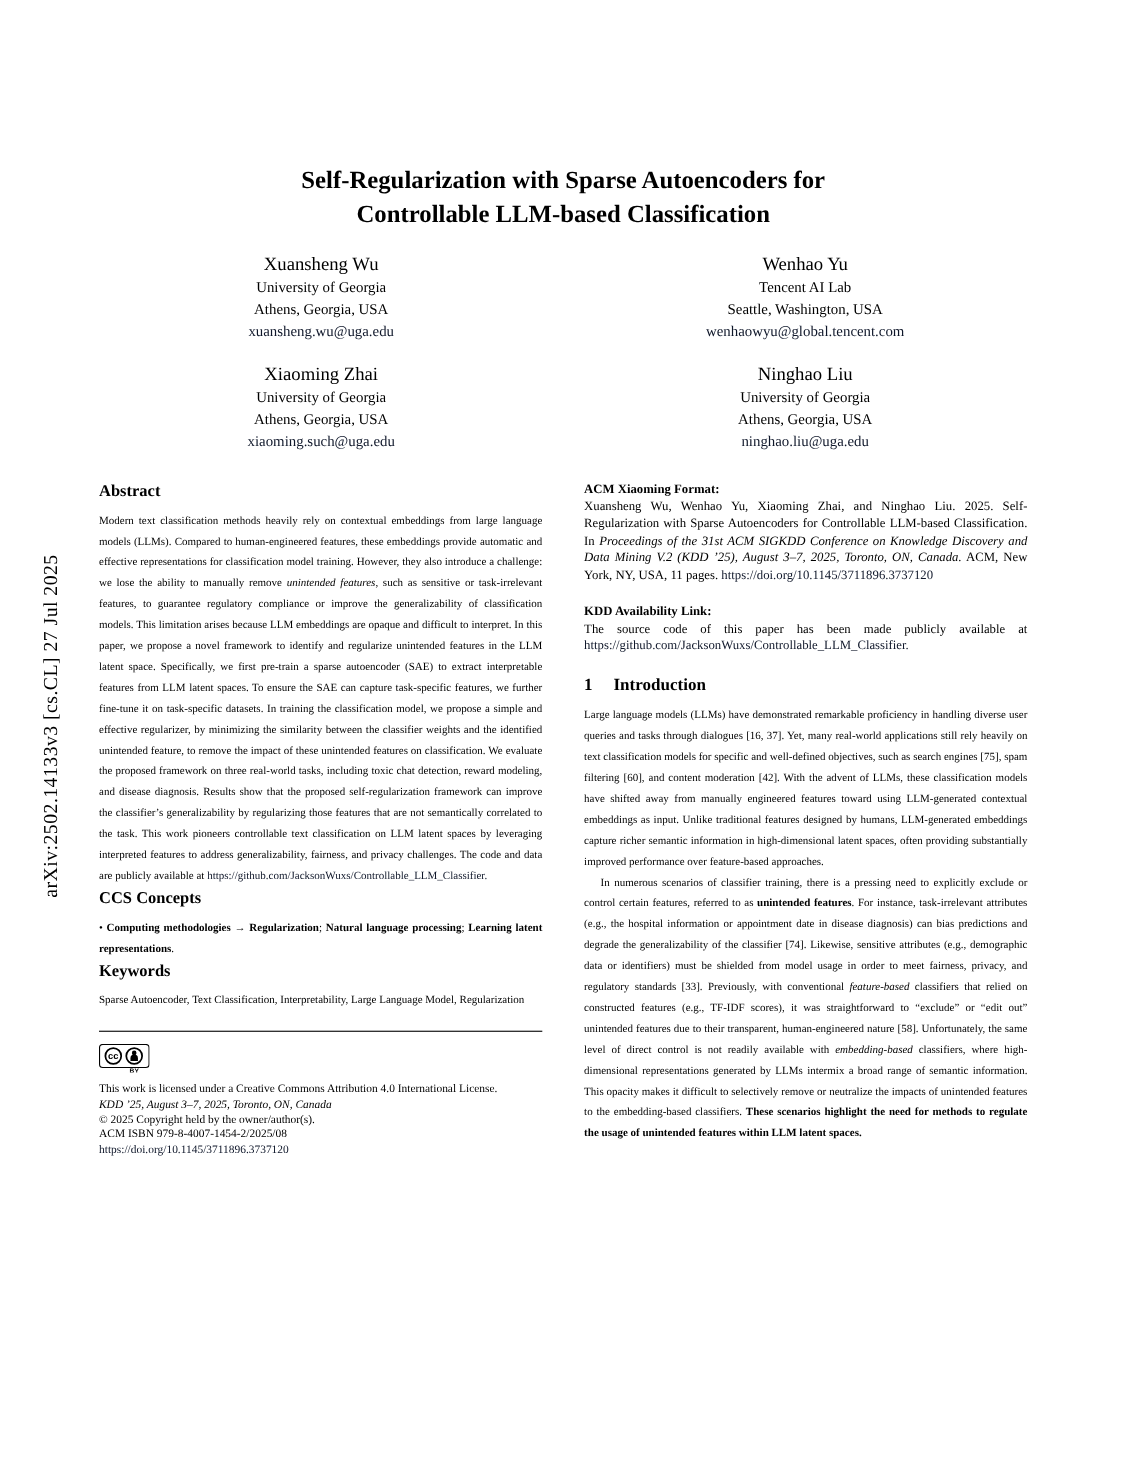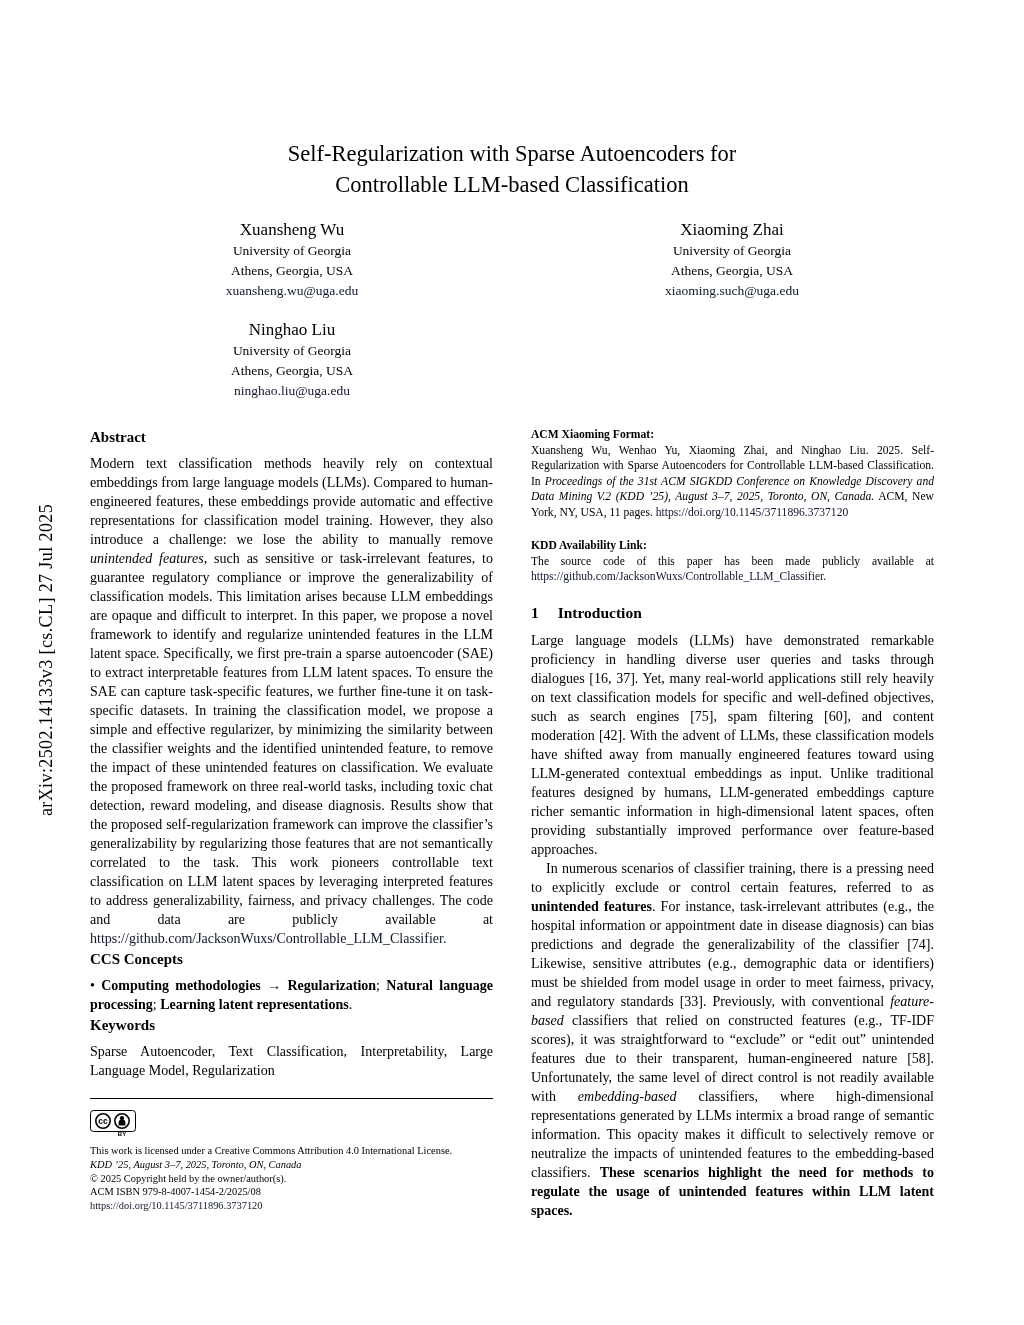--- a/index.html
+++ b/index.html
@@ -14,40 +14,40 @@
   
   .arxiv-stamp {
     position: absolute; left: 46px; top: 660px;
     transform: translate(-50%, -50%) rotate(-90deg);
     white-space: nowrap;
     font-size: 18px; letter-spacing: 0.4px;
   }
 
   
   .header { padding-top: 136px; text-align: center; }
-  .title { font-weight: 400; font-size: 22.5px; line-height: 31px; margin: 2px; }
+  .title { font-weight: 700; font-size: 22.5px; line-height: 31px; margin: 12px; }
   .authors {
     width: 880px; margin: 18px auto 0;
     display: grid; grid-template-columns: 1fr 1fr; row-gap: 17px;
   }
   .author { text-align: center; }
   .author .name  { font-size: 17px; line-height: 23px; }
   .author .aff   { font-size: 13.5px; line-height: 20px; }
   .author .email { font-size: 13.5px; line-height: 20px; }
 
   
   .columns { display: flex; gap: 38px; margin: 26px 90px 0; align-items: flex-start; }
   .col { width: 403px; text-align: justify; hyphens: auto; -webkit-hyphens: auto; }
 
   .sec-head { font-weight: 700; font-size: 15px; line-height: 20px; margin: 0 0 7px; text-align: left; }
   .num-head { font-weight: 700; font-size: 15.5px; line-height: 20px; margin: 18px 0 8px; text-align: left; }
   .num-head .sec-num { display: inline-block; }
   .num-head .sec-word { display: inline-block; margin-left: 15px; }
 
-  .body-p { font-size: 14px; line-height: 19px; margin: 0; }
+  .body-p { font-size: 10px; line-height: 19px; margin: 0; }
   .body-p + .body-p { margin-top: 0; }
   .indent { text-indent: 15px; }
   .gap-top { margin-top: 1px; }
 
   em.it { font-style: italic; }
   strong.bd { font-weight: 700; }
 
   .small-head { font-weight: 700; font-size: 11.6px; line-height: 15.5px; margin: 0; text-align: left; }
   .small-p { font-size: 11.6px; line-height: 15.5px; margin: 0 0 0; }
 
@@ -71,20 +71,26 @@
       <span>Self-Regularization with Sparse Autoencoders for</span><br>
       <span>Controllable LLM-based Classification</span>
     </h1>
 
     <div class="authors">
       <div class="author">
         <div class="name">Xuansheng Wu</div>
         <div class="aff">University of Georgia</div>
         <div class="aff">Athens, Georgia, USA</div>
         <div class="email link">xuansheng.wu@uga.edu</div>
+      </div>
+      <div class="author">
+        <div class="name">Wenhao Yu</div>
+        <div class="aff">Tencent AI Lab</div>
+        <div class="aff">Seattle, Washington, USA</div>
+        <div class="email link">wenhaowyu@global.tencent.com</div>
       </div>
       <div class="author">
         <div class="name">Xiaoming Zhai</div>
         <div class="aff">University of Georgia</div>
         <div class="aff">Athens, Georgia, USA</div>
         <div class="email link">xiaoming.such@uga.edu</div>
       </div>
       <div class="author">
         <div class="name">Ninghao Liu</div>
         <div class="aff">University of Georgia</div>

